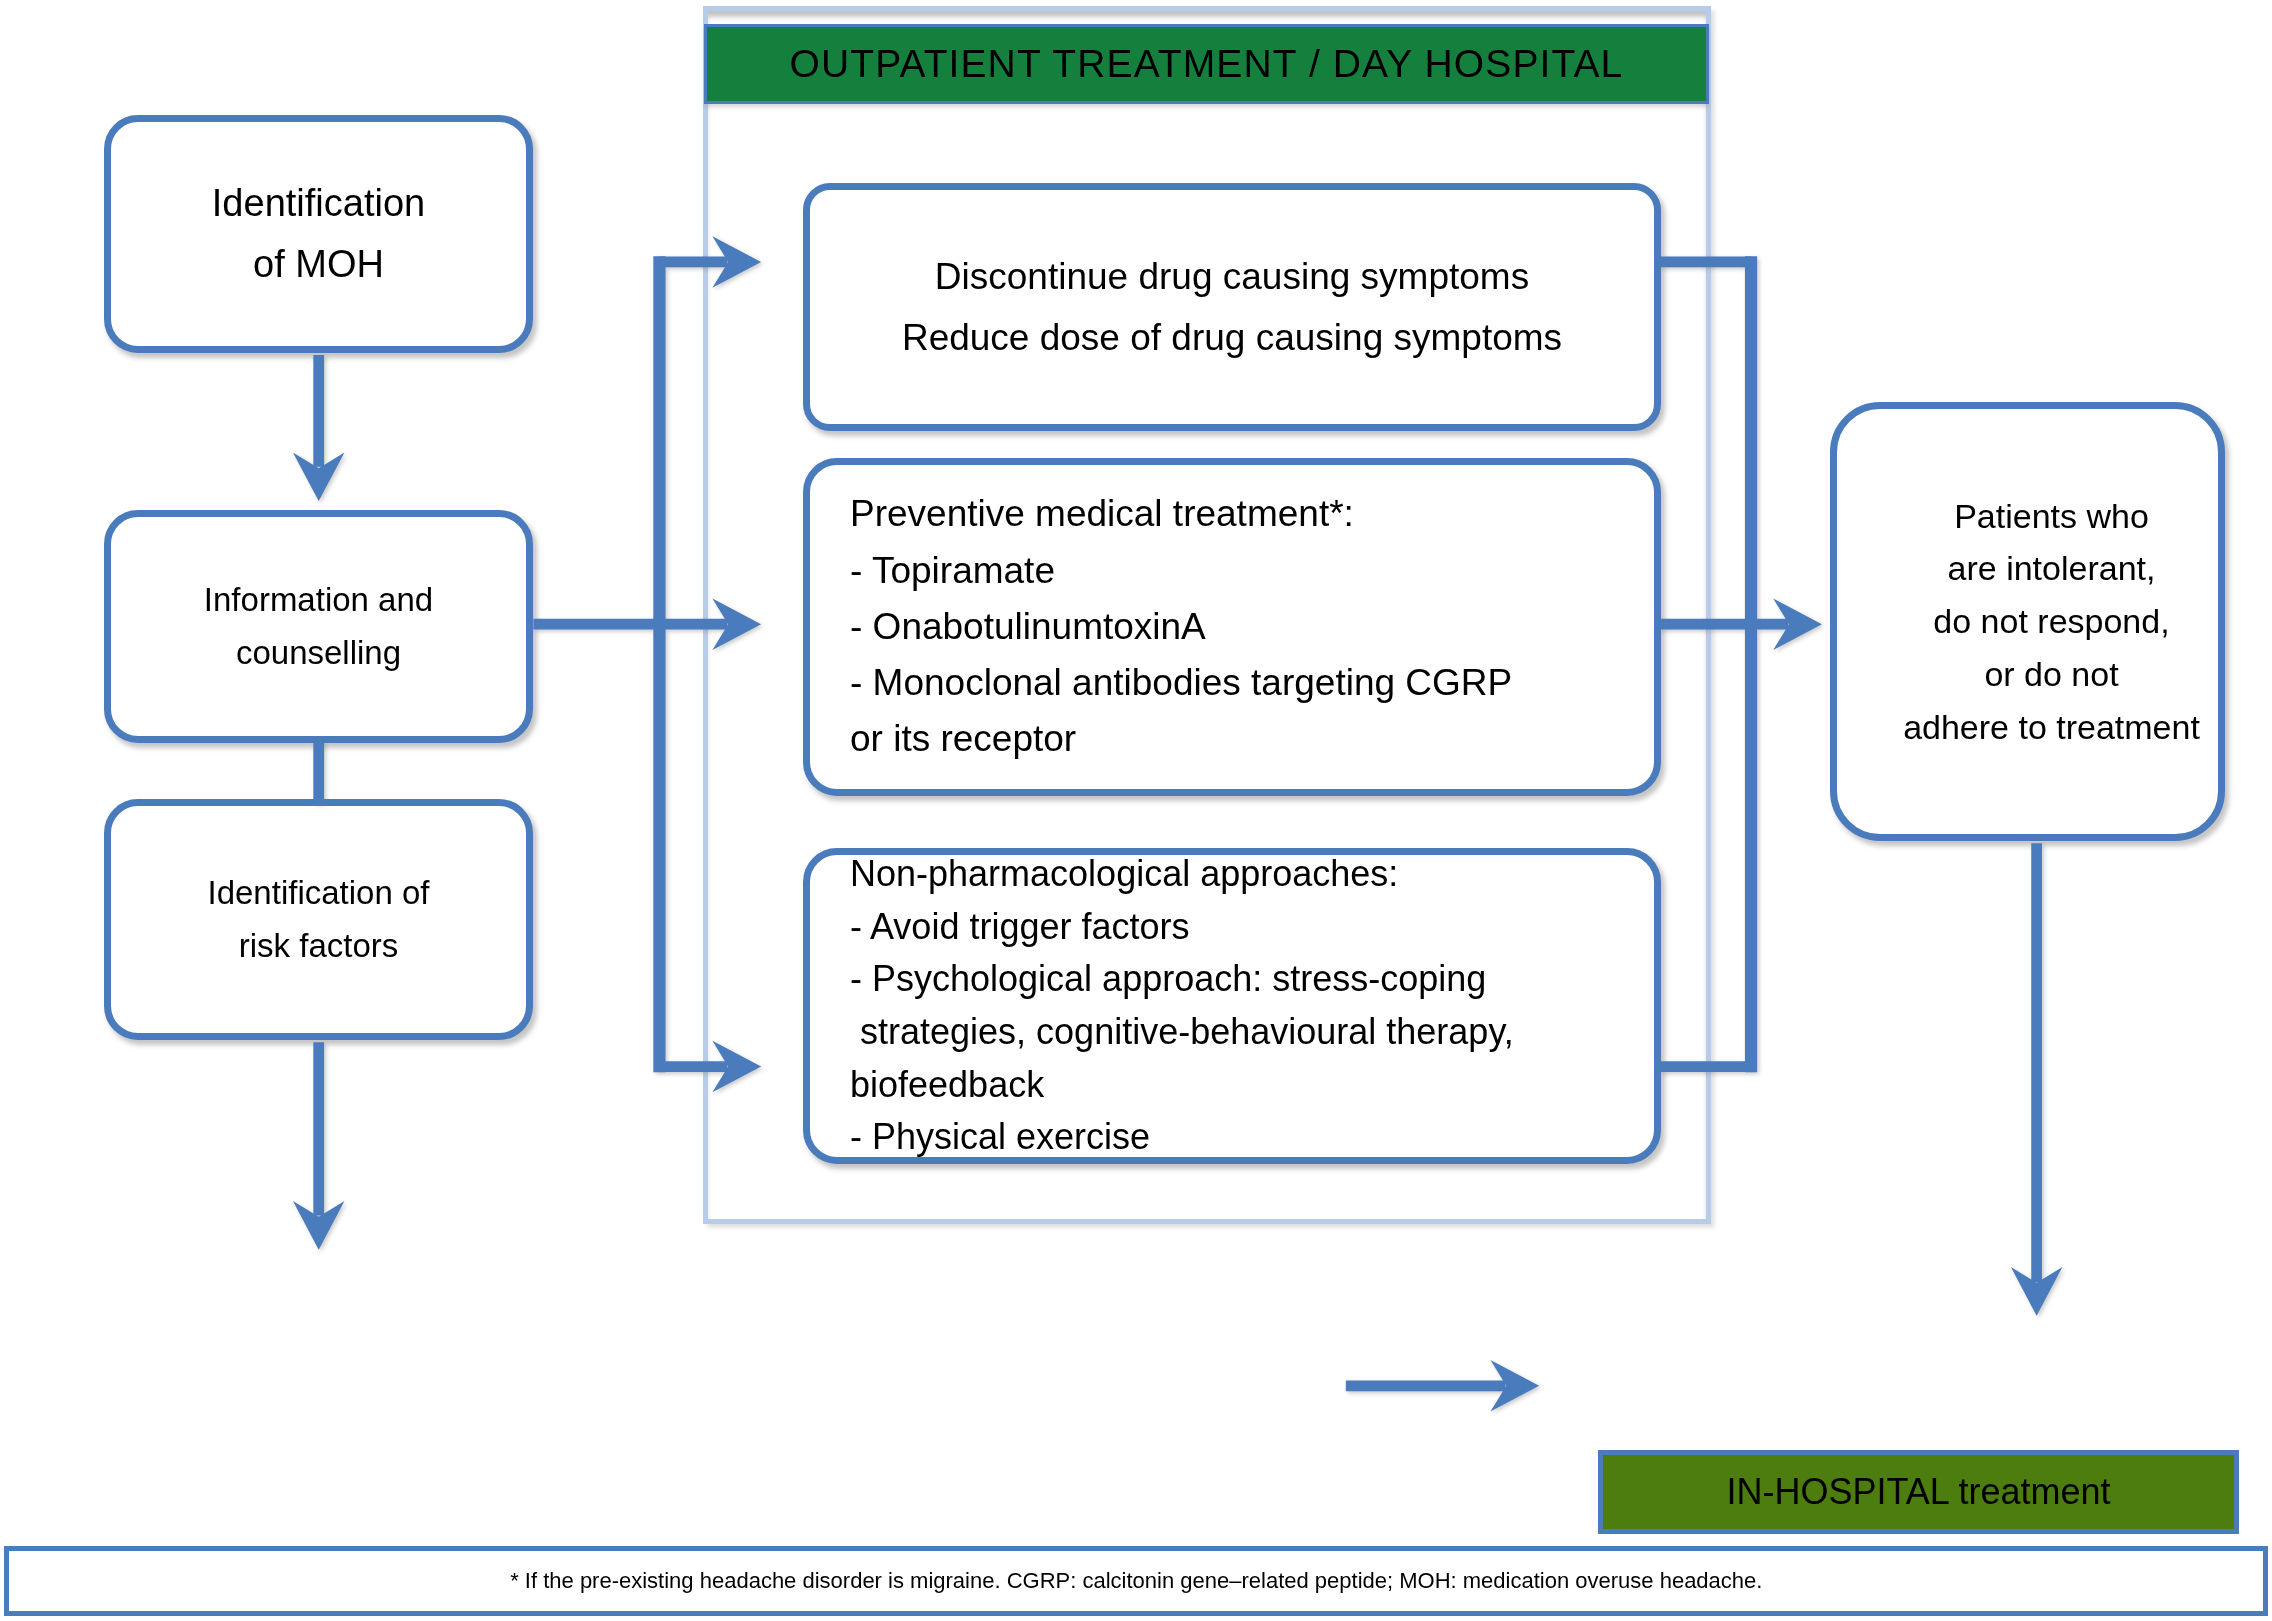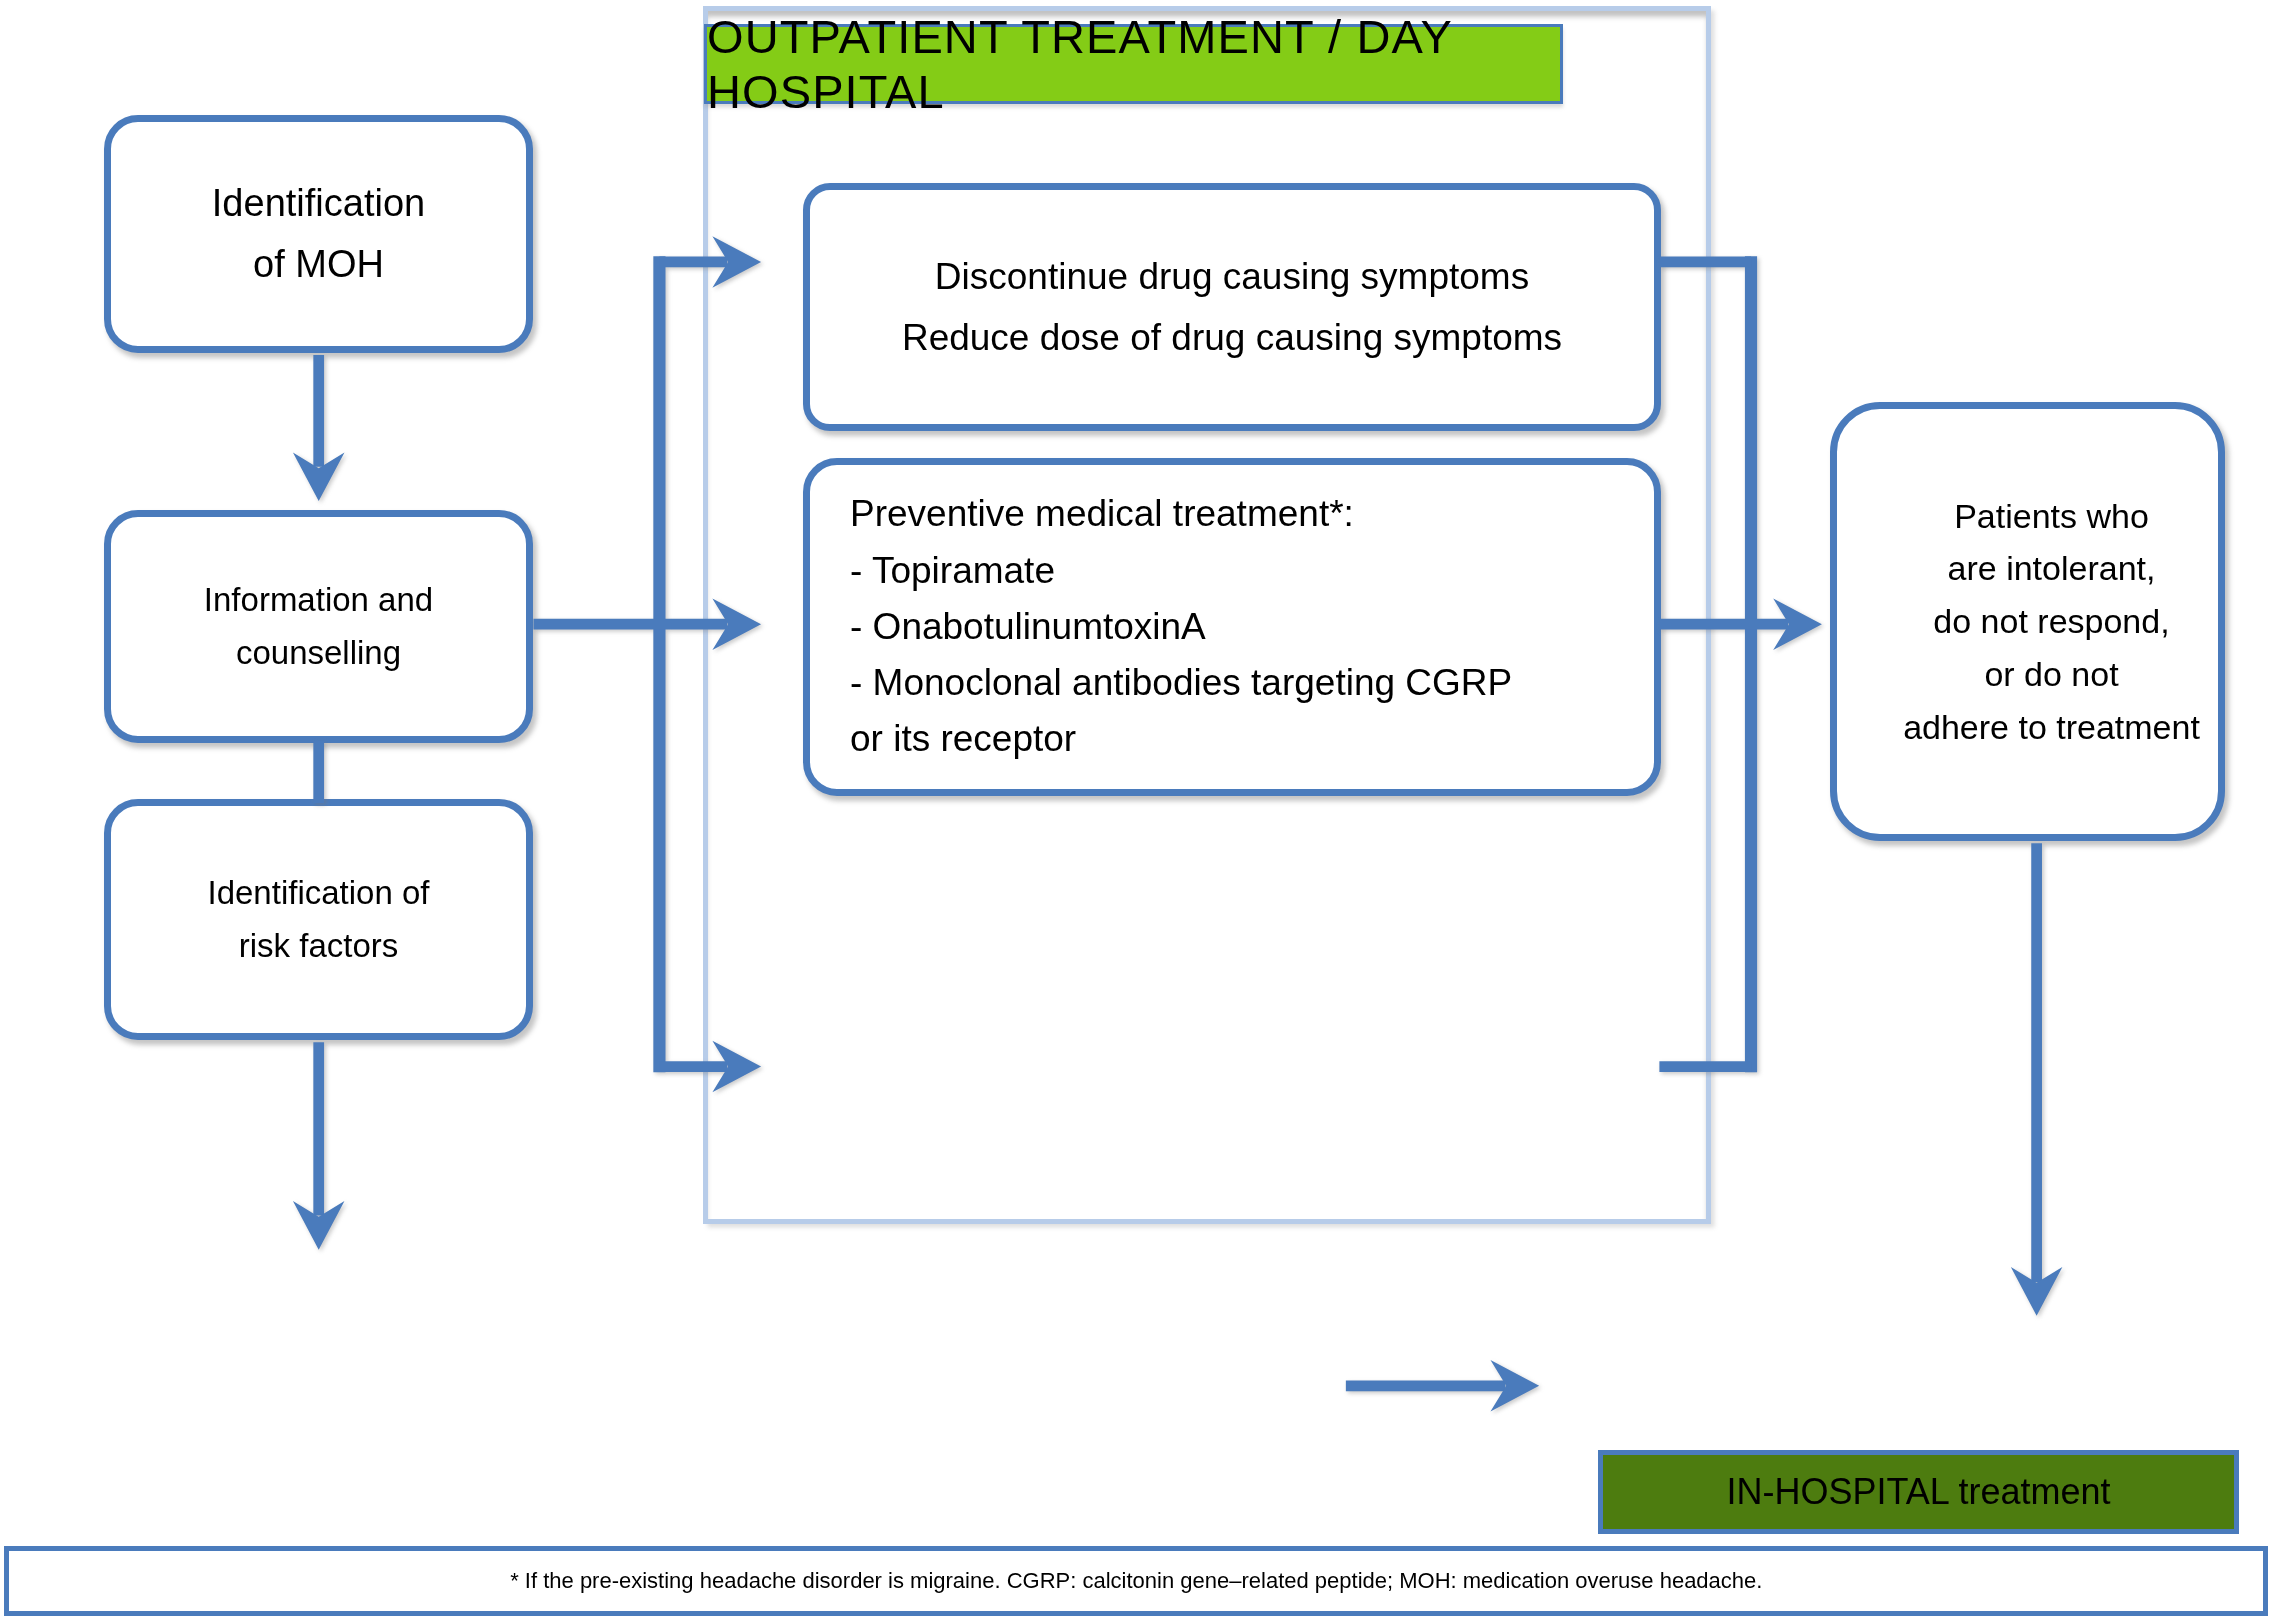--- a/index.html
+++ b/index.html
@@ -11,24 +11,24 @@
   body{font-family:"Liberation Sans", sans-serif;color:var(--ink);}
   .canvas{position:relative;width:2273px;height:1622px;background:#ffffff;overflow:hidden;}
 
   
   .container{
     position:absolute;left:703px;top:5.7px;width:1008px;height:1218px;
     box-sizing:border-box;border:5px solid var(--lightblue);background:#ffffff;
     box-shadow:inset 0 7.2px 5.7px -1.4px rgba(120,120,120,.45), 3.6px 4.3px 4.3px rgba(150,150,150,.30);
   }
   .title-box{
-    position:absolute;left:704px;top:24px;width:859px;height:80px;
-    box-sizing:border-box;border:3.6px solid var(--blue);background:#84cc16;
+    position:absolute;left:704px;top:24px;width:1005px;height:80px;
+    box-sizing:border-box;border:3.6px solid var(--blue);background:#15803d;
     display:flex;align-items:center;justify-content:center;
-    font-size:47px;letter-spacing:1.1px;white-space:pre-wrap;
+    font-size:39px;letter-spacing:1.1px;white-space:pre-wrap;
     box-shadow:0 3.6px 3.6px rgba(150,150,150,.35);
   }
 
   
   .node{
     position:absolute;box-sizing:border-box;background:#ffffff;
     display:flex;align-items:center;justify-content:center;
     white-space:pre-wrap;line-height:1.6;
     border:7.9px solid var(--blue);border-radius:34px;
     box-shadow:3.6px 4.3px 5px rgba(110,110,110,.40);
@@ -98,20 +98,26 @@
   <div class="node n-risk">Identification of
 risk factors</div>
 
   <div class="node n-disc">Discontinue drug causing symptoms
 Reduce dose of drug causing symptoms</div>
   <div class="node n-prev">Preventive medical treatment*:
 - Topiramate
 - OnabotulinumtoxinA
 - Monoclonal antibodies targeting CGRP
 or its receptor</div>
+  <div class="node n-nonp">Non-pharmacological approaches:
+- Avoid trigger factors
+- Psychological approach: stress-coping
+ strategies, cognitive-behavioural therapy,
+biofeedback
+- Physical exercise</div>
 
   <div class="node n-pat">Patients who
 are intolerant,
 do not respond,
 or do not
 adhere to treatment</div>
 
   <div class="inner-hosp">IN-HOSPITAL treatment</div>
 
   <div class="footnote">* If the pre-existing headache disorder is migraine. CGRP: calcitonin gene–related peptide; MOH: medication overuse headache.</div>

